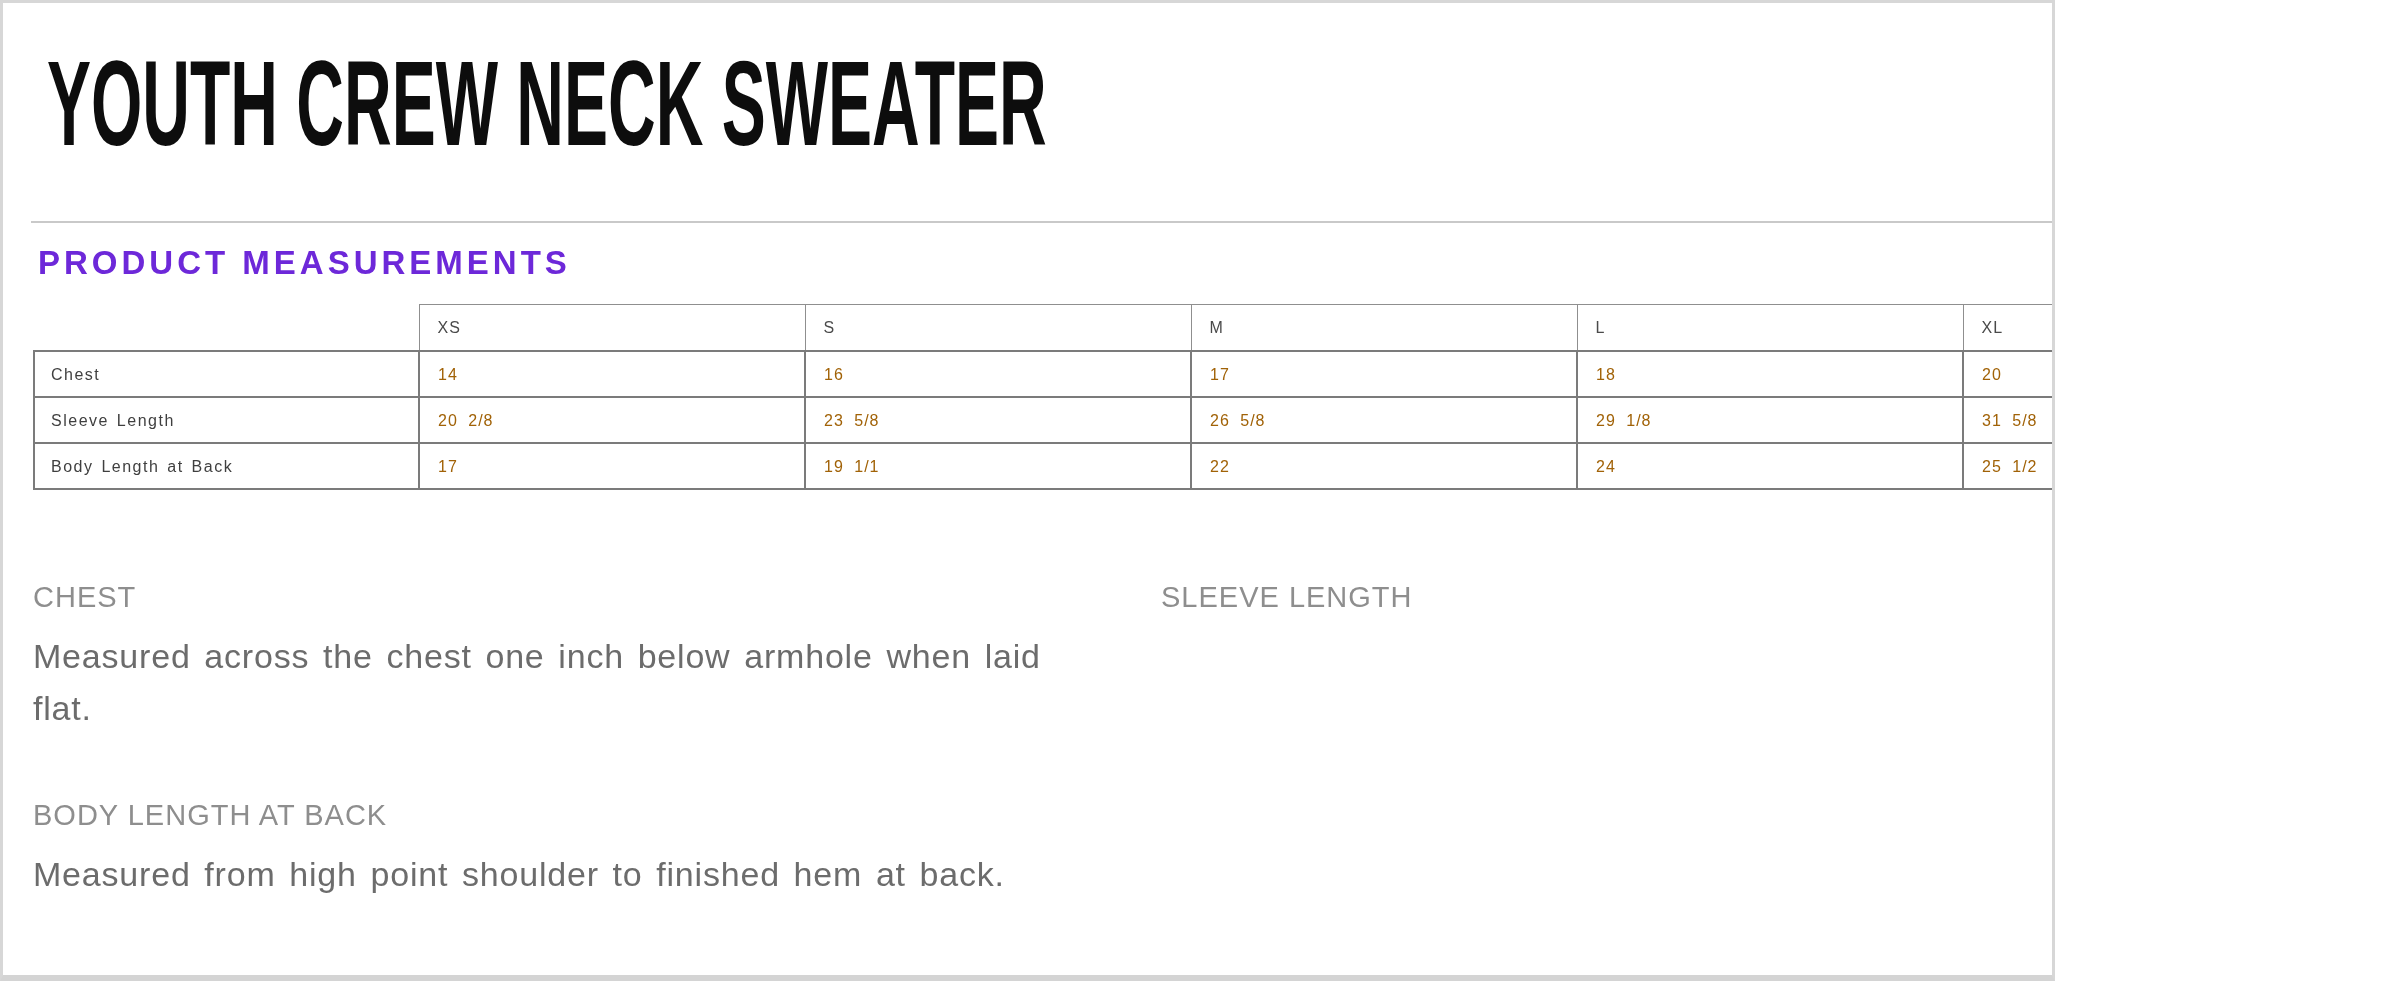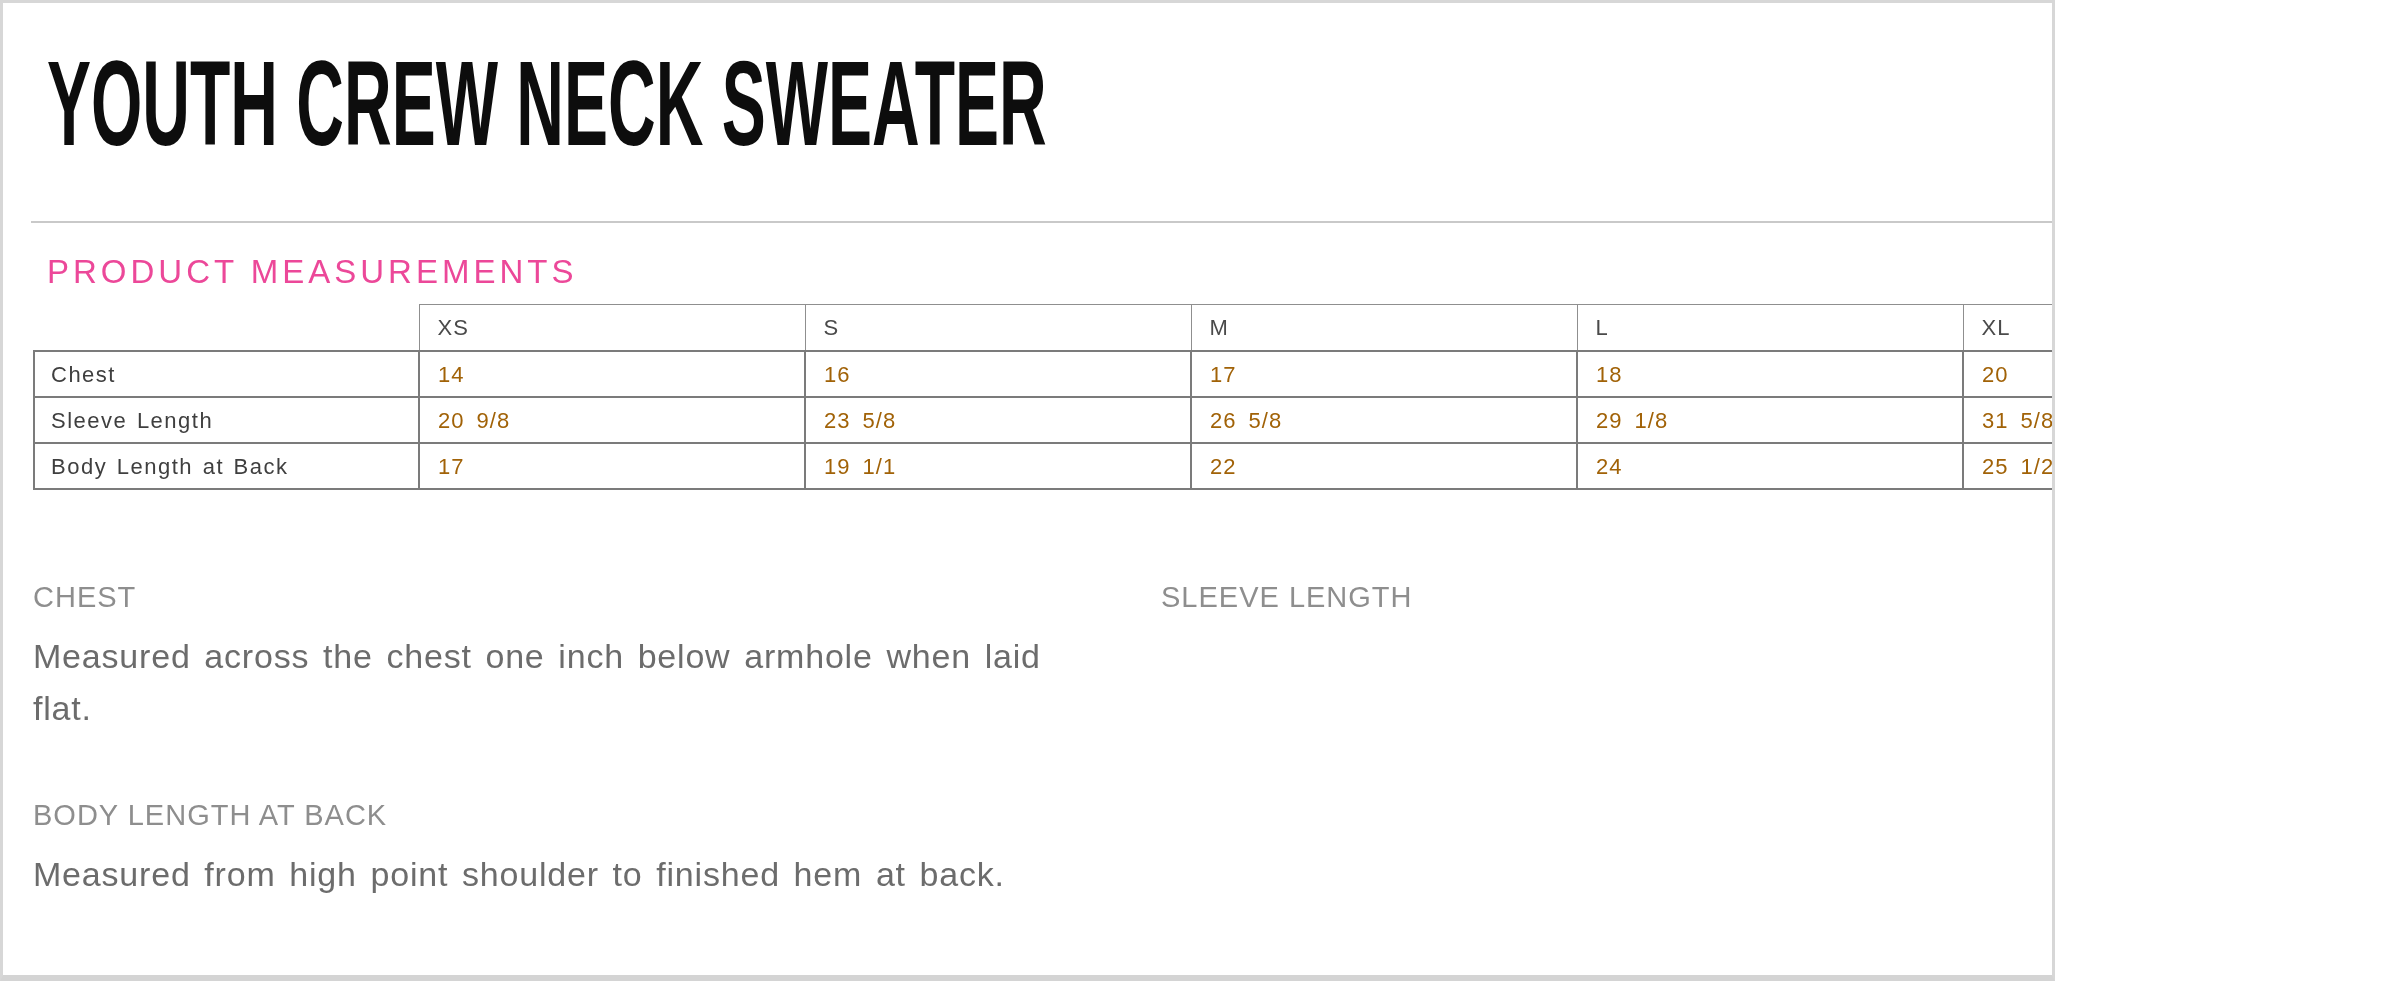--- a/index.html
+++ b/index.html
@@ -37,42 +37,42 @@
     left: 28px;
     top: 218px;
     width: 2344px;
     height: 2px;
     background: #c9c9c9;
   }
   .section-heading {
     position: absolute;
     left: 28px;
     top: 234px;
-    margin: 16px;
+    margin: 7px;
     font-size: 33px;
-    font-weight: 400;
+    font-weight: 700;
     letter-spacing: 4px;
-    color: #ec4899;
+    color: #6d28d9;
     white-space: nowrap;
   }
   table.size-table {
     position: absolute;
     left: 30px;
     top: 301px;
     border-collapse: collapse;
     table-layout: fixed;
     width: 2316px;
   }
   table.size-table th,
   table.size-table td {
     box-sizing: border-box;
     height: 46px;
     vertical-align: middle;
     text-align: left;
-    font-size: 22px;
+    font-size: 16px;
     font-weight: 400;
     background: #ffffff;
   }
   table.size-table th {
     border: 1px solid #8f8f8f;
     color: #4a4a4a;
     letter-spacing: 1px;
     padding: 2px 10px 0 18px;
   }
   table.size-table th.blank {
@@ -151,21 +151,21 @@
       <tr>
         <td class="row-label">Chest</td>
         <td>14</td>
         <td>16</td>
         <td>17</td>
         <td>18</td>
         <td>20</td>
       </tr>
       <tr>
         <td class="row-label">Sleeve Length</td>
-        <td>20 9/8</td>
+        <td>20 2/8</td>
         <td>23 5/8</td>
         <td>26 5/8</td>
         <td>29 1/8</td>
         <td>31 5/8</td>
       </tr>
       <tr>
         <td class="row-label">Body Length at Back</td>
         <td>17</td>
         <td>19 1/1</td>
         <td>22</td>

